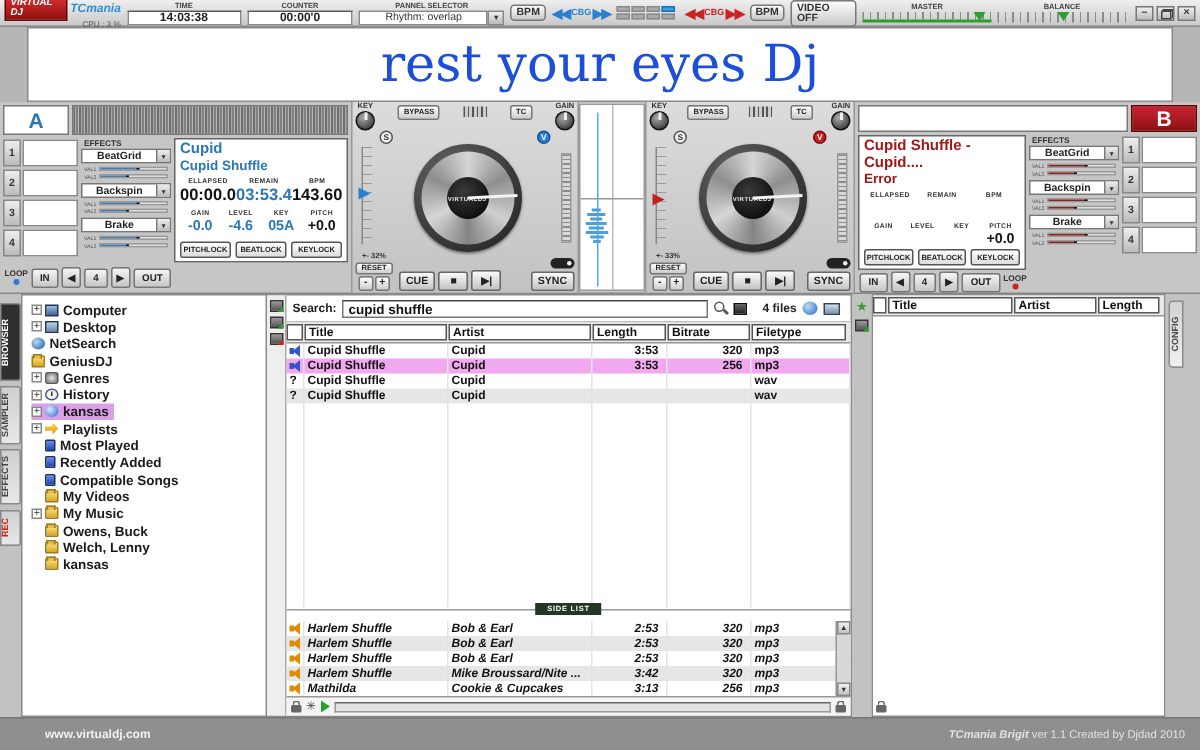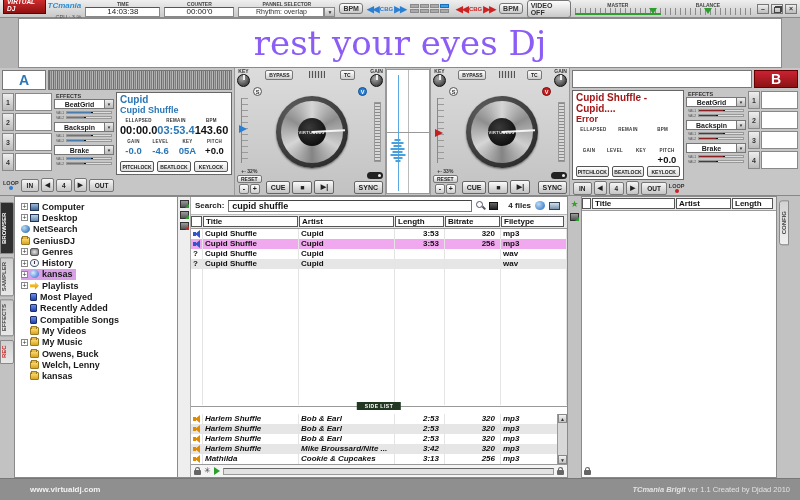--- a/index.html
+++ b/index.html
@@ -11,21 +11,21 @@
   .topbar { height:18px; background:linear-gradient(#efefef,#c9c9c9); display:flex; align-items:center;
             gap:4px; padding:0 3px; font-size:6px; color:#333; border-bottom:1px solid #8a8a8a; }
   .logoblk { display:flex; flex-direction:column; line-height:7px; }
   .logorow { display:flex; align-items:center; gap:2px; }
   .vlogo { background:linear-gradient(#d33,#901010); color:#fff; font-weight:bold; font-style:italic;
            font-size:6.5px; padding:1px 3px; border:1px solid #600; }
   .skin { color:#2a8fd4; font-weight:bold; font-style:italic; font-size:8px; }
   .cpu { font-size:5.5px; color:#555; text-align:right; }
   .tgroup { display:flex; flex-direction:column; align-items:center; line-height:6px; }
   .tlab { font-size:5px; font-weight:bold; color:#444; }
-  .tval { background:#fff; border:1px solid #888; border-top-color:#555; font-weight:normal;
+  .tval { background:#fff; border:1px solid #888; border-top-color:#555; font-weight:bold;
           font-size:8px; padding:1px 21px; color:#222; }
   .ddwrap { display:flex; }
   .ddval { background:#fff; border:1px solid #888; font-size:7px; padding:1px 6px; width:86px; text-align:center; }
   .ddbtn2 { border:1px solid #888; background:linear-gradient(#eee,#bbb); font-size:5px; padding:1px 2px; }
   .pillbtn { border:1px solid #777; background:linear-gradient(#fdfdfd,#c8c8c8); border-radius:3px;
              font-size:7px; font-weight:bold; padding:1px 3px; color:#333; }
   .cbg { display:flex; align-items:center; font-weight:bold; letter-spacing:-1px; }
   .cbg .arr { font-size:9px; }
   .cbg b { font-size:6px; letter-spacing:0; margin:0 1px; }
   .cbg.blue { color:#2a7fd4; }
@@ -41,21 +41,21 @@
            border-right:4px solid transparent; border-top:6px solid var(--green,#2e9e2e); }
   .winbtns { display:flex; gap:2px; margin-left:2px; }
   .winbtn { width:12px; height:10px; background:linear-gradient(#eee,#bbb); border:1px solid #777;
             font-size:7px; line-height:8px; text-align:center; color:#333; font-weight:bold; }
   .win-restore::before { content:""; display:block; width:5px; height:4px; border:1px solid #444;
             margin:2px auto 0; box-shadow:1px -1px 0 #444; }
 
   
   .banner { height:50px; background:#fff; border:1px solid #8a8a8a; margin:0 18px;
             display:flex; align-items:center; justify-content:center;
-            font-family:"DejaVu Serif", serif; font-size:34px; color:#8b5cf6; }
+            font-family:"DejaVu Serif", serif; font-size:34px; color:#1d4ed8; }
 
   
   .decks { height:128px; display:flex; background:#c6c6c6; border-bottom:1px solid #888; }
   .deck { display:flex; flex-direction:column; }
   .deck-a { width:234px; }
   .deck-b { width:230px; }
   .deck-top { height:24px; display:flex; gap:2px; padding:2px; }
   .deck-letter { width:44px; border:1px solid #777; background:#fff; font-size:14px; font-weight:bold;
                  color:#2b77b5; display:flex; align-items:center; justify-content:center; }
   .deck-letter.b { background:linear-gradient(#c23,#8a1212); color:#fff; border-color:#600; }

